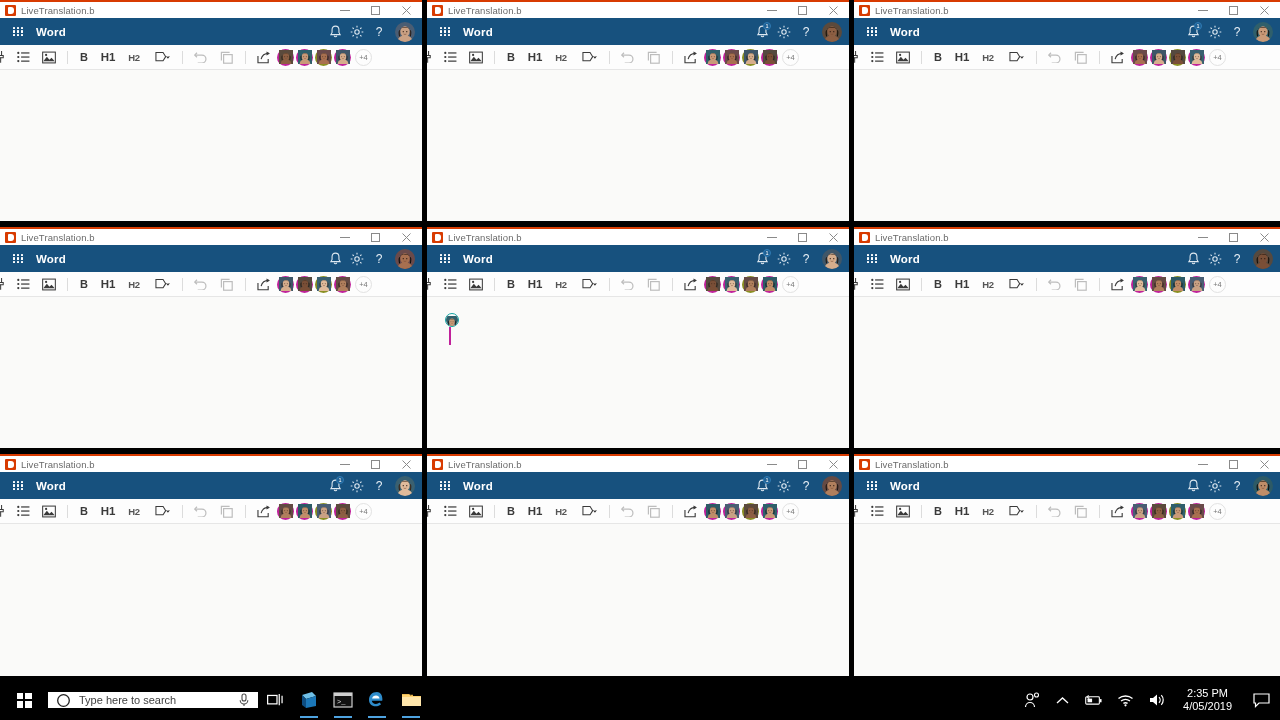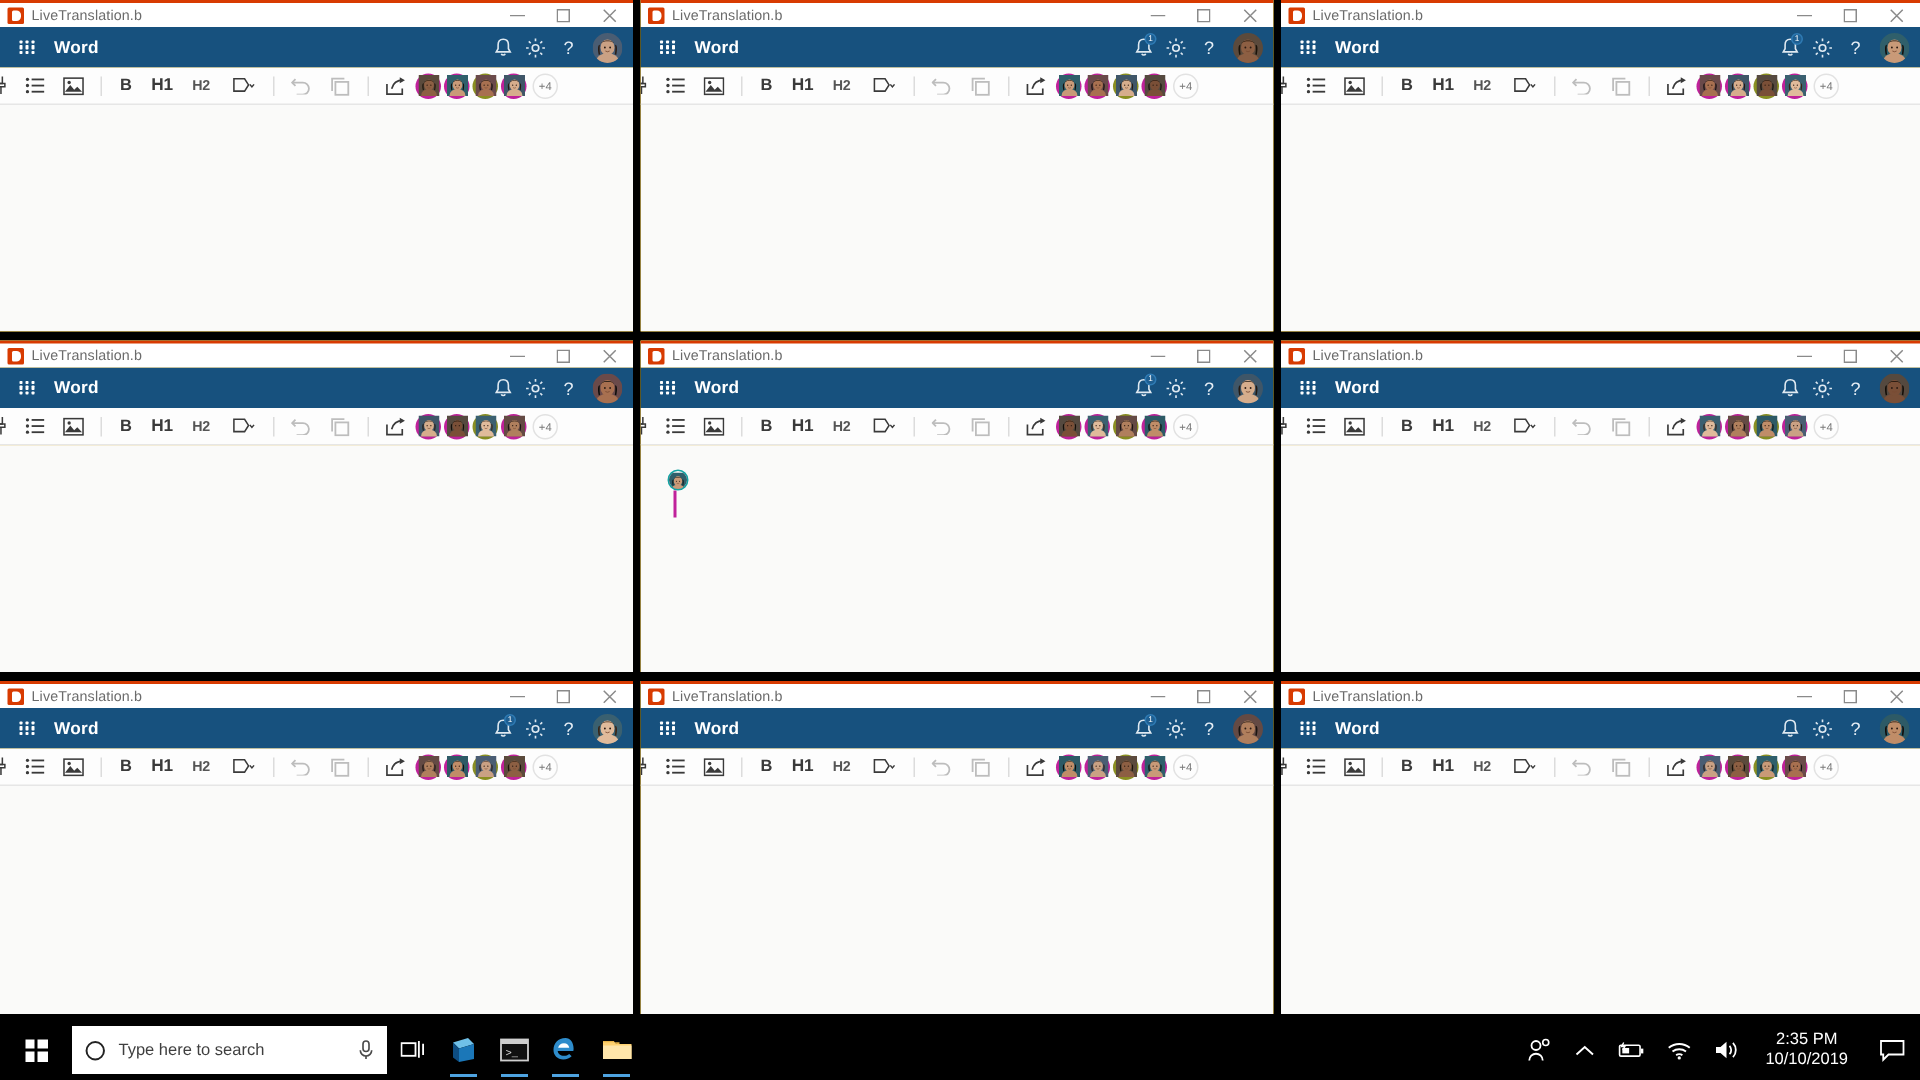--- a/index.html
+++ b/index.html
@@ -126,21 +126,21 @@
   }
   .start {
     width:48px; height:40px; display:flex; align-items:center; justify-content:center;
   }
   .start-glyph {
     width:15px; height:15px;
     display:grid; grid-template-columns:1fr 1fr; grid-template-rows:1fr 1fr; gap:2px;
   }
   .start-glyph i { background:#fff; display:block; }
   .searchbox {
-    width:210px; height:32px; background:#ffffff;
+    width:210px; height:16px; background:#ffffff;
     display:flex; align-items:center; gap:8px; padding:0 8px;
     color:#3a3a3a;
   }
   .search-txt { font-size:11px; color:#3f3f3f; flex:1; }
   .tb-app {
     width:34px; height:40px; display:flex; align-items:center; justify-content:center;
     position:relative;
   }
   .tb-app .underline {
     position:absolute; bottom:2px; left:8px; right:8px; height:2px; background:#4ea3e0;
@@ -1818,21 +1818,21 @@
     </div>
     <div class="tray-ico">
       <svg width="18" height="14" viewBox="0 0 18 14">
         <path d="M2 5 h3 l4-3.5 v11 L5 9 H2 Z" fill="#fff"></path>
         <path d="M11 4.2 a4 4 0 0 1 0 5.6" fill="none" stroke="#fff" stroke-width="1.2"></path>
         <path d="M13.3 2.2 a7 7 0 0 1 0 9.6" fill="none" stroke="#fff" stroke-width="1.2"></path>
       </svg>
     </div>
     <div class="clock">
       <span>2:35 PM</span>
-      <span>10/10/2019</span>
+      <span>4/05/2019</span>
     </div>
     <div class="action-center">
       <svg width="17" height="15" viewBox="0 0 17 15">
         <path d="M1 1 h15 v9 H6 L2.5 13.5 V10 H1 Z" fill="none" stroke="#fff" stroke-width="1.2"></path>
       </svg>
     </div>
   </div>
 </div>
 
 </body></html>

